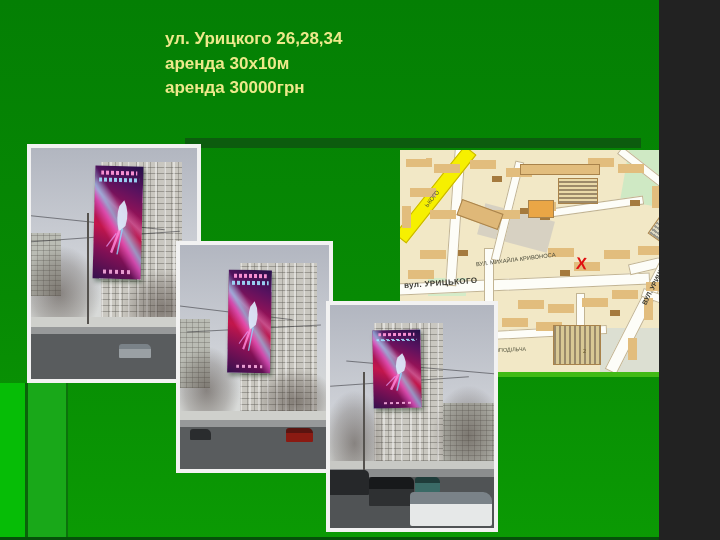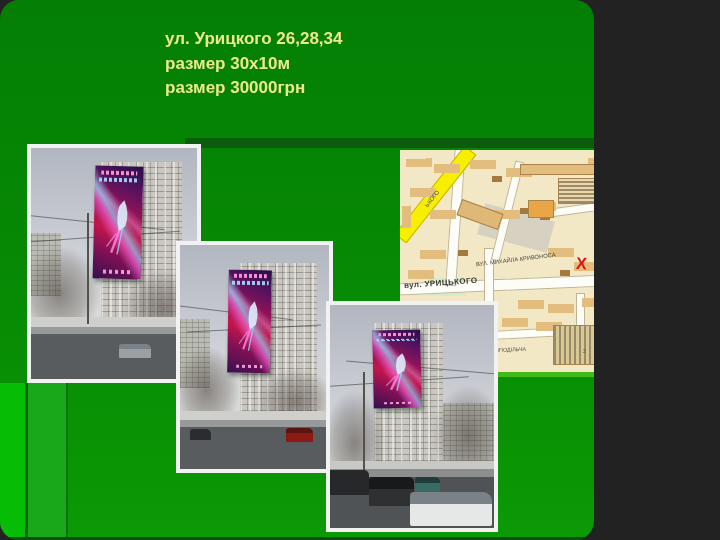--- a/index.html
+++ b/index.html
@@ -1,18 +1,18 @@
 <!DOCTYPE html>
 <html><head>
 <meta charset="utf-8">
 <style>
   html,body{margin:0;padding:0;background:#222;}
-  .slide{position:relative;width:594px;height:540px;overflow:hidden;
+  .slide{position:relative;width:659px;height:540px;overflow:hidden;
          background:linear-gradient(180deg,#047f04 0%,#078a04 55%,#0b9a04 100%);
-         font-family:"Liberation Sans",sans-serif;border-radius:19px;}
+         font-family:"Liberation Sans",sans-serif;}
 
   
   .title{position:absolute;left:165px;top:27px;z-index:5;}
   .t-line{font-size:17px;font-weight:bold;color:#ede98b;line-height:24.5px;white-space:pre;}
   .t-line.light{font-weight:normal;color:#c9dc4f;}
 
   
   .dark-band{position:absolute;left:185px;top:138px;width:456px;height:10px;background:#0c5c0e;z-index:0;}
   .strip-a{position:absolute;left:0;top:383px;width:25px;height:154px;background:#06bd06;z-index:0;}
   .strip-line{position:absolute;left:25px;top:383px;width:3px;height:154px;background:#0a640a;z-index:0;}
@@ -150,22 +150,22 @@
   .photo3 .car.teal{left:52%;bottom:16%;width:15%;height:7%;}
   .photo3 .car.white{left:49%;bottom:1%;width:50%;height:15%;}
 </style>
 </head>
 <body>
 
 <div class="slide">
 
   <div class="title">
     <div class="t-line">ул. Урицкого 26,28,34</div>
-    <div class="t-line">размер 30х10м</div>
-    <div class="t-line">размер 30000грн</div>
+    <div class="t-line">аренда 30х10м</div>
+    <div class="t-line">аренда 30000грн</div>
   </div>
 
   <div class="dark-band"></div>
   <div class="strip-a"></div>
   <div class="strip-line"></div>
   <div class="strip-b"></div>
   <div class="strip-line2"></div>
   <div class="bottom-line"></div>
   <div class="map-strip"></div>
 

